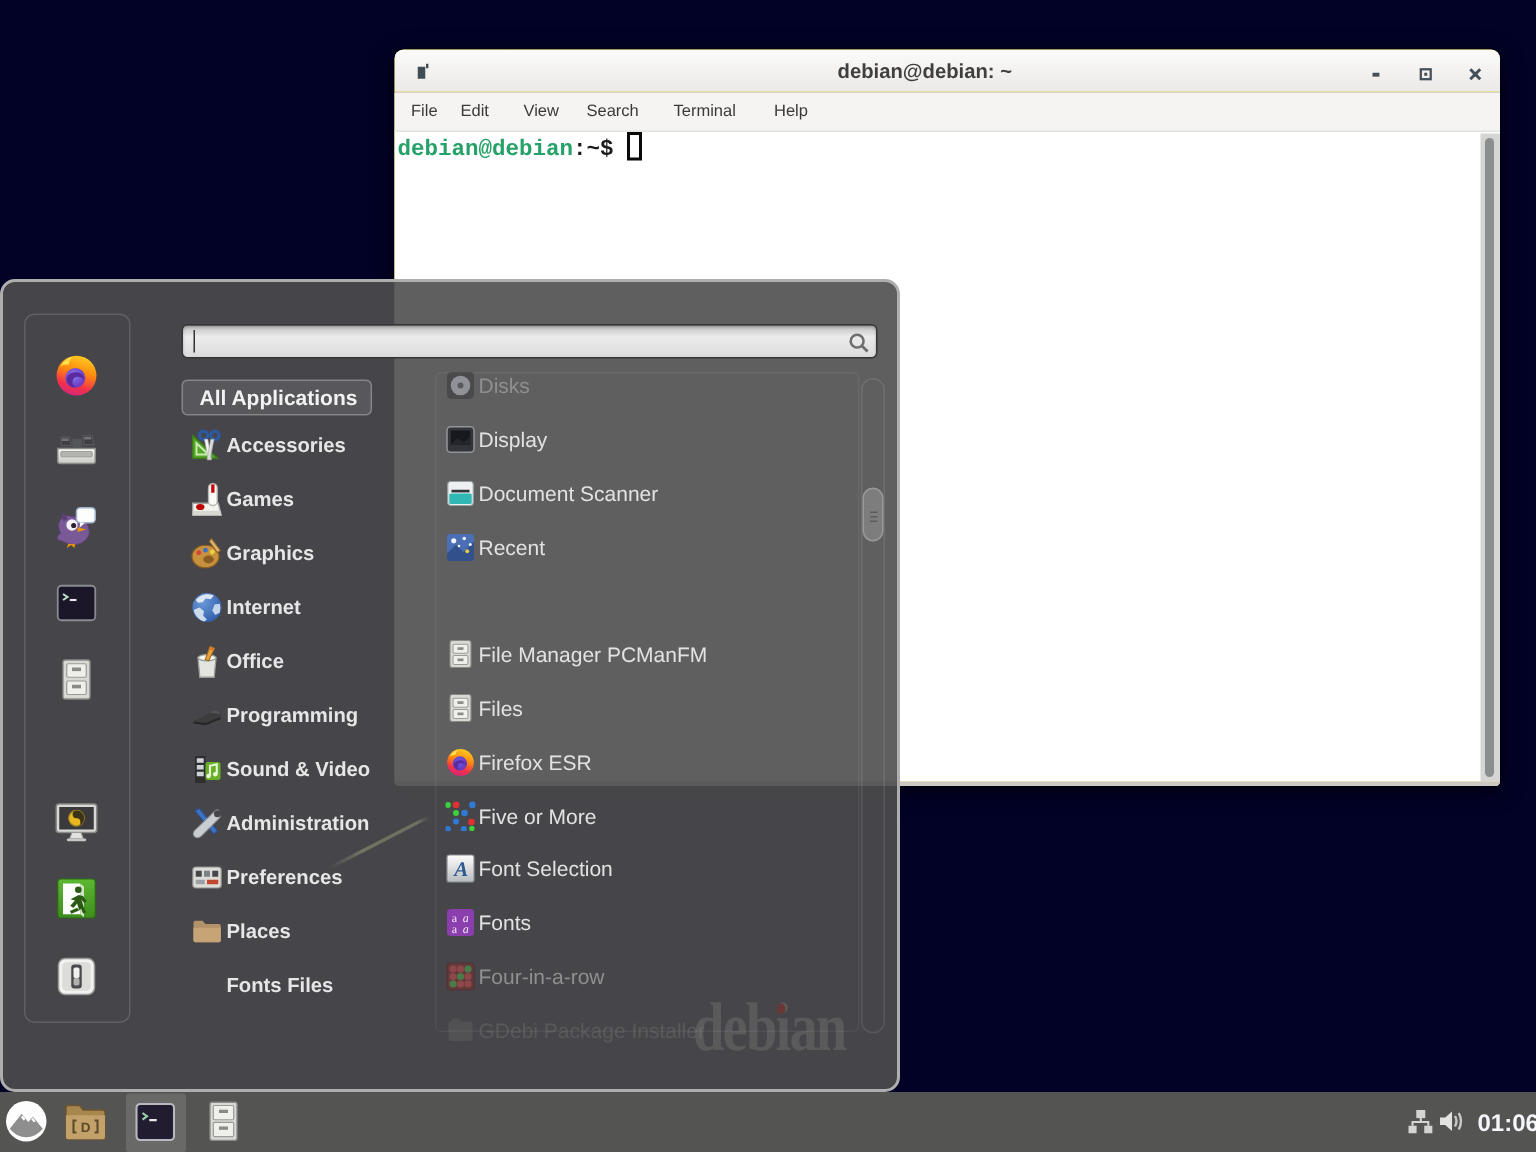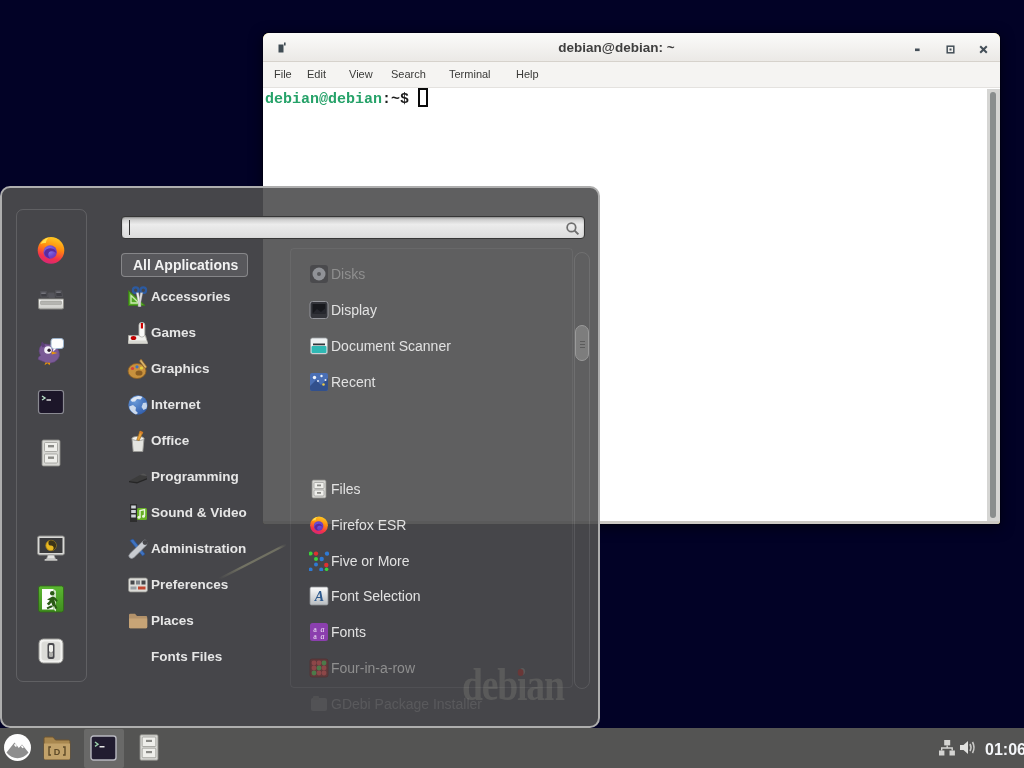--- a/index.html
+++ b/index.html
@@ -47,21 +47,21 @@
   #searchcursor { left:7px; top:3px; width:1px; height:15px; background:#333; }
 
   #allapps { left:119px; top:65px; width:127px; height:24px; border-radius:4px;
     background:rgba(255,255,255,0.10); border:1px solid rgba(255,255,255,0.28);
     color:#f2f2f2; font-size:14px; font-weight:bold; line-height:22px; padding-left:11px; }
 
   .cat { left:119px; width:168px; height:36px; color:#e6e6e6; font-size:13.5px;font-weight:bold; }
   .cat .ic { position:absolute; left:6px; top:7px; width:22px; height:22px; }
   .cat .tx { position:absolute; left:30px; top:9.5px; }
 
-  .app { left:300px; width:280px; height:36px; color:#e2e2e2; font-size:14px;margin-top:17px; }
+  .app { left:288px; width:280px; height:36px; color:#e2e2e2; font-size:14px; }
   .app .ic { position:absolute; left:7px; top:8px; width:20px; height:20px; }
   .app .tx { position:absolute; left:29px; top:9.5px; }
   .app.dim { color:#8f8f8f; }
   .app.dim .ic { opacity:0.55; }
 
   #applist-frame { left:288px; top:60px; width:283px; height:440px;
     border:1px solid rgba(255,255,255,0.06); border-radius:4px; }
   #mscroll-track { left:572px; top:64px; width:16px; height:437px;
     border:1px solid rgba(255,255,255,0.10); border-radius:8px; }
   #mscroll-thumb { left:573px; top:137px; width:14px; height:36px;
@@ -283,20 +283,30 @@
         <path d="M1 14 L7 8 L12 13 L19 6 L19 17 Q19 19 17 19 L3 19 Q1 19 1 17 Z" fill="#32508c"></path>
         <g fill="#f0f4fa">
           <circle cx="5.5" cy="5.5" r="1.7"></circle>
           <circle cx="12.5" cy="4" r="1.2"></circle>
           <circle cx="16.5" cy="8" r="1"></circle>
           <circle cx="9" cy="9" r="0.9"></circle>
         </g>
         <circle cx="14.5" cy="12.5" r="1.3" fill="#e8c84a"></circle>
       </svg>
       <span class="tx">Recent</span>
+    </div>
+  <div class="abs app" style="top:230px">
+      <svg class="ic" viewBox="0 0 20 20">
+        <rect x="3" y="1" width="14" height="18" rx="1.5" fill="#d8d8d4" stroke="#8a8a86" stroke-width="0.8"></rect>
+        <rect x="5" y="3.5" width="10" height="6" rx="1" fill="#efefeb" stroke="#9a9a96" stroke-width="0.7"></rect>
+        <rect x="5" y="11" width="10" height="6" rx="1" fill="#efefeb" stroke="#9a9a96" stroke-width="0.7"></rect>
+        <rect x="8" y="5.5" width="4" height="1.8" fill="#8a8a86"></rect>
+        <rect x="8" y="13" width="4" height="1.8" fill="#8a8a86"></rect>
+      </svg>
+      <span class="tx">File Manager PCManFM</span>
     </div>
   <div class="abs app" style="top:266px">
       <svg class="ic" viewBox="0 0 20 20">
         <rect x="3" y="1" width="14" height="18" rx="1.5" fill="#d8d8d4" stroke="#8a8a86" stroke-width="0.8"></rect>
         <rect x="5" y="3.5" width="10" height="6" rx="1" fill="#efefeb" stroke="#9a9a96" stroke-width="0.7"></rect>
         <rect x="5" y="11" width="10" height="6" rx="1" fill="#efefeb" stroke="#9a9a96" stroke-width="0.7"></rect>
         <rect x="8" y="5.5" width="4" height="1.8" fill="#8a8a86"></rect>
         <rect x="8" y="13" width="4" height="1.8" fill="#8a8a86"></rect>
       </svg>
       <span class="tx">Files</span>

